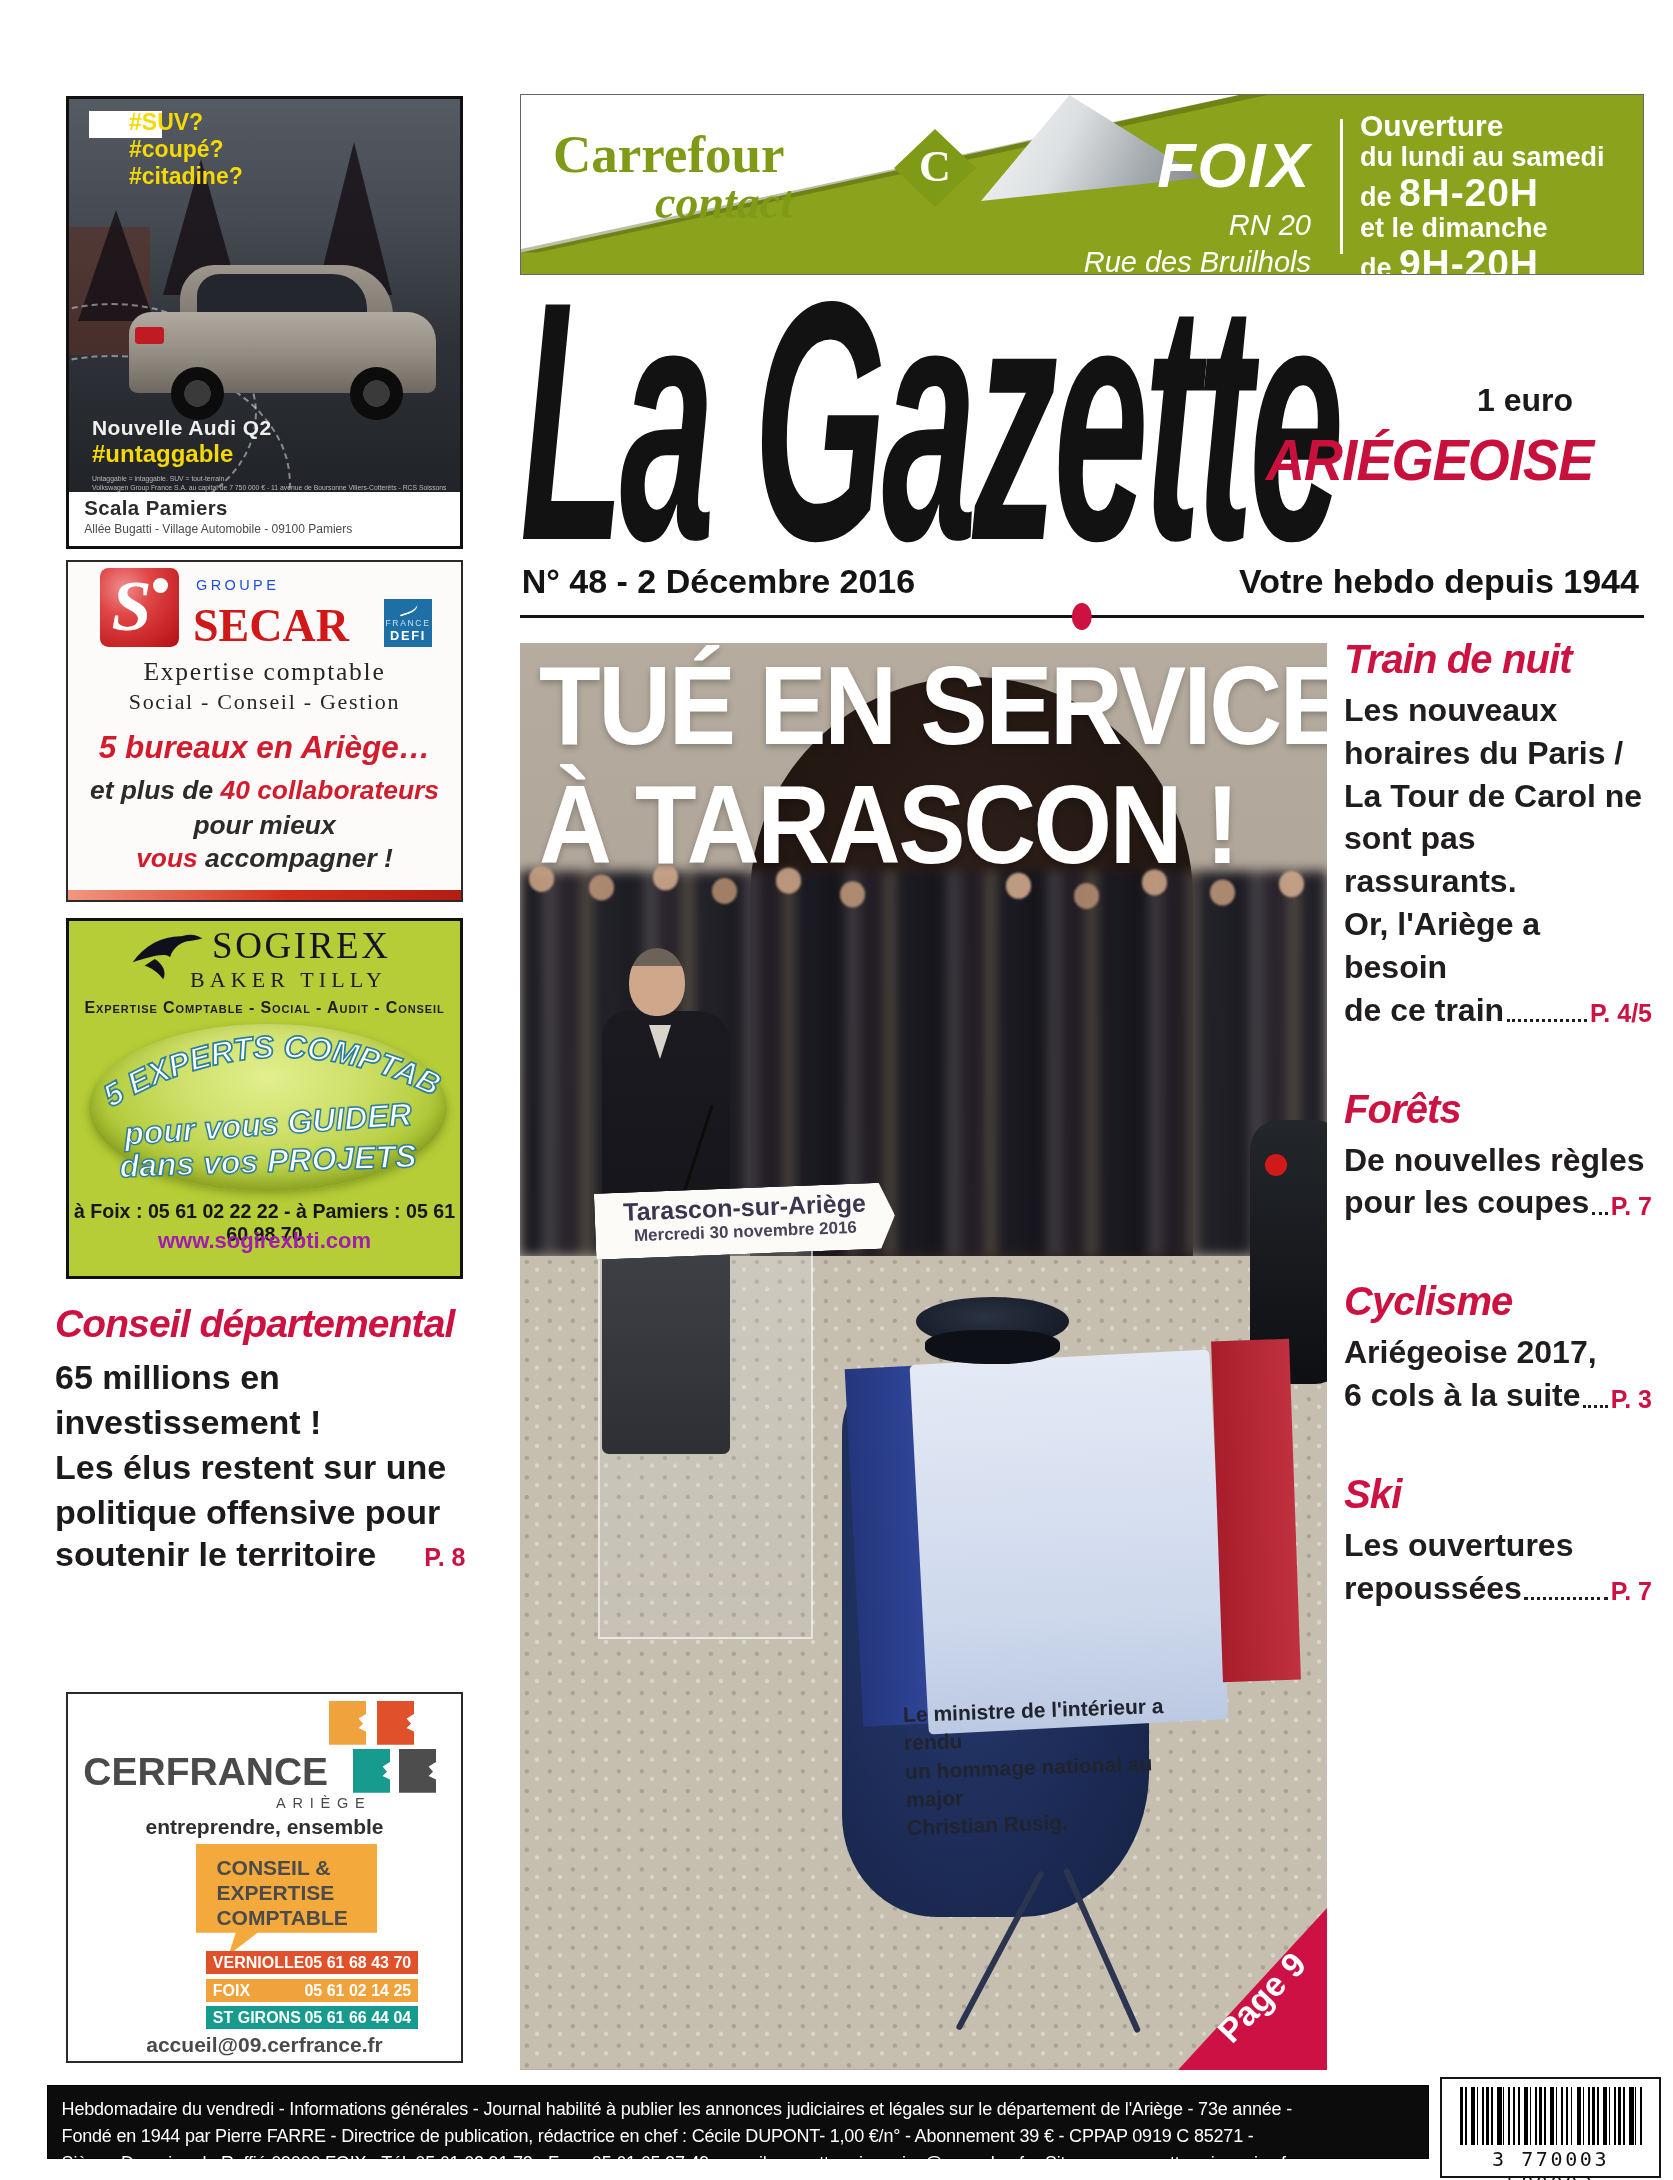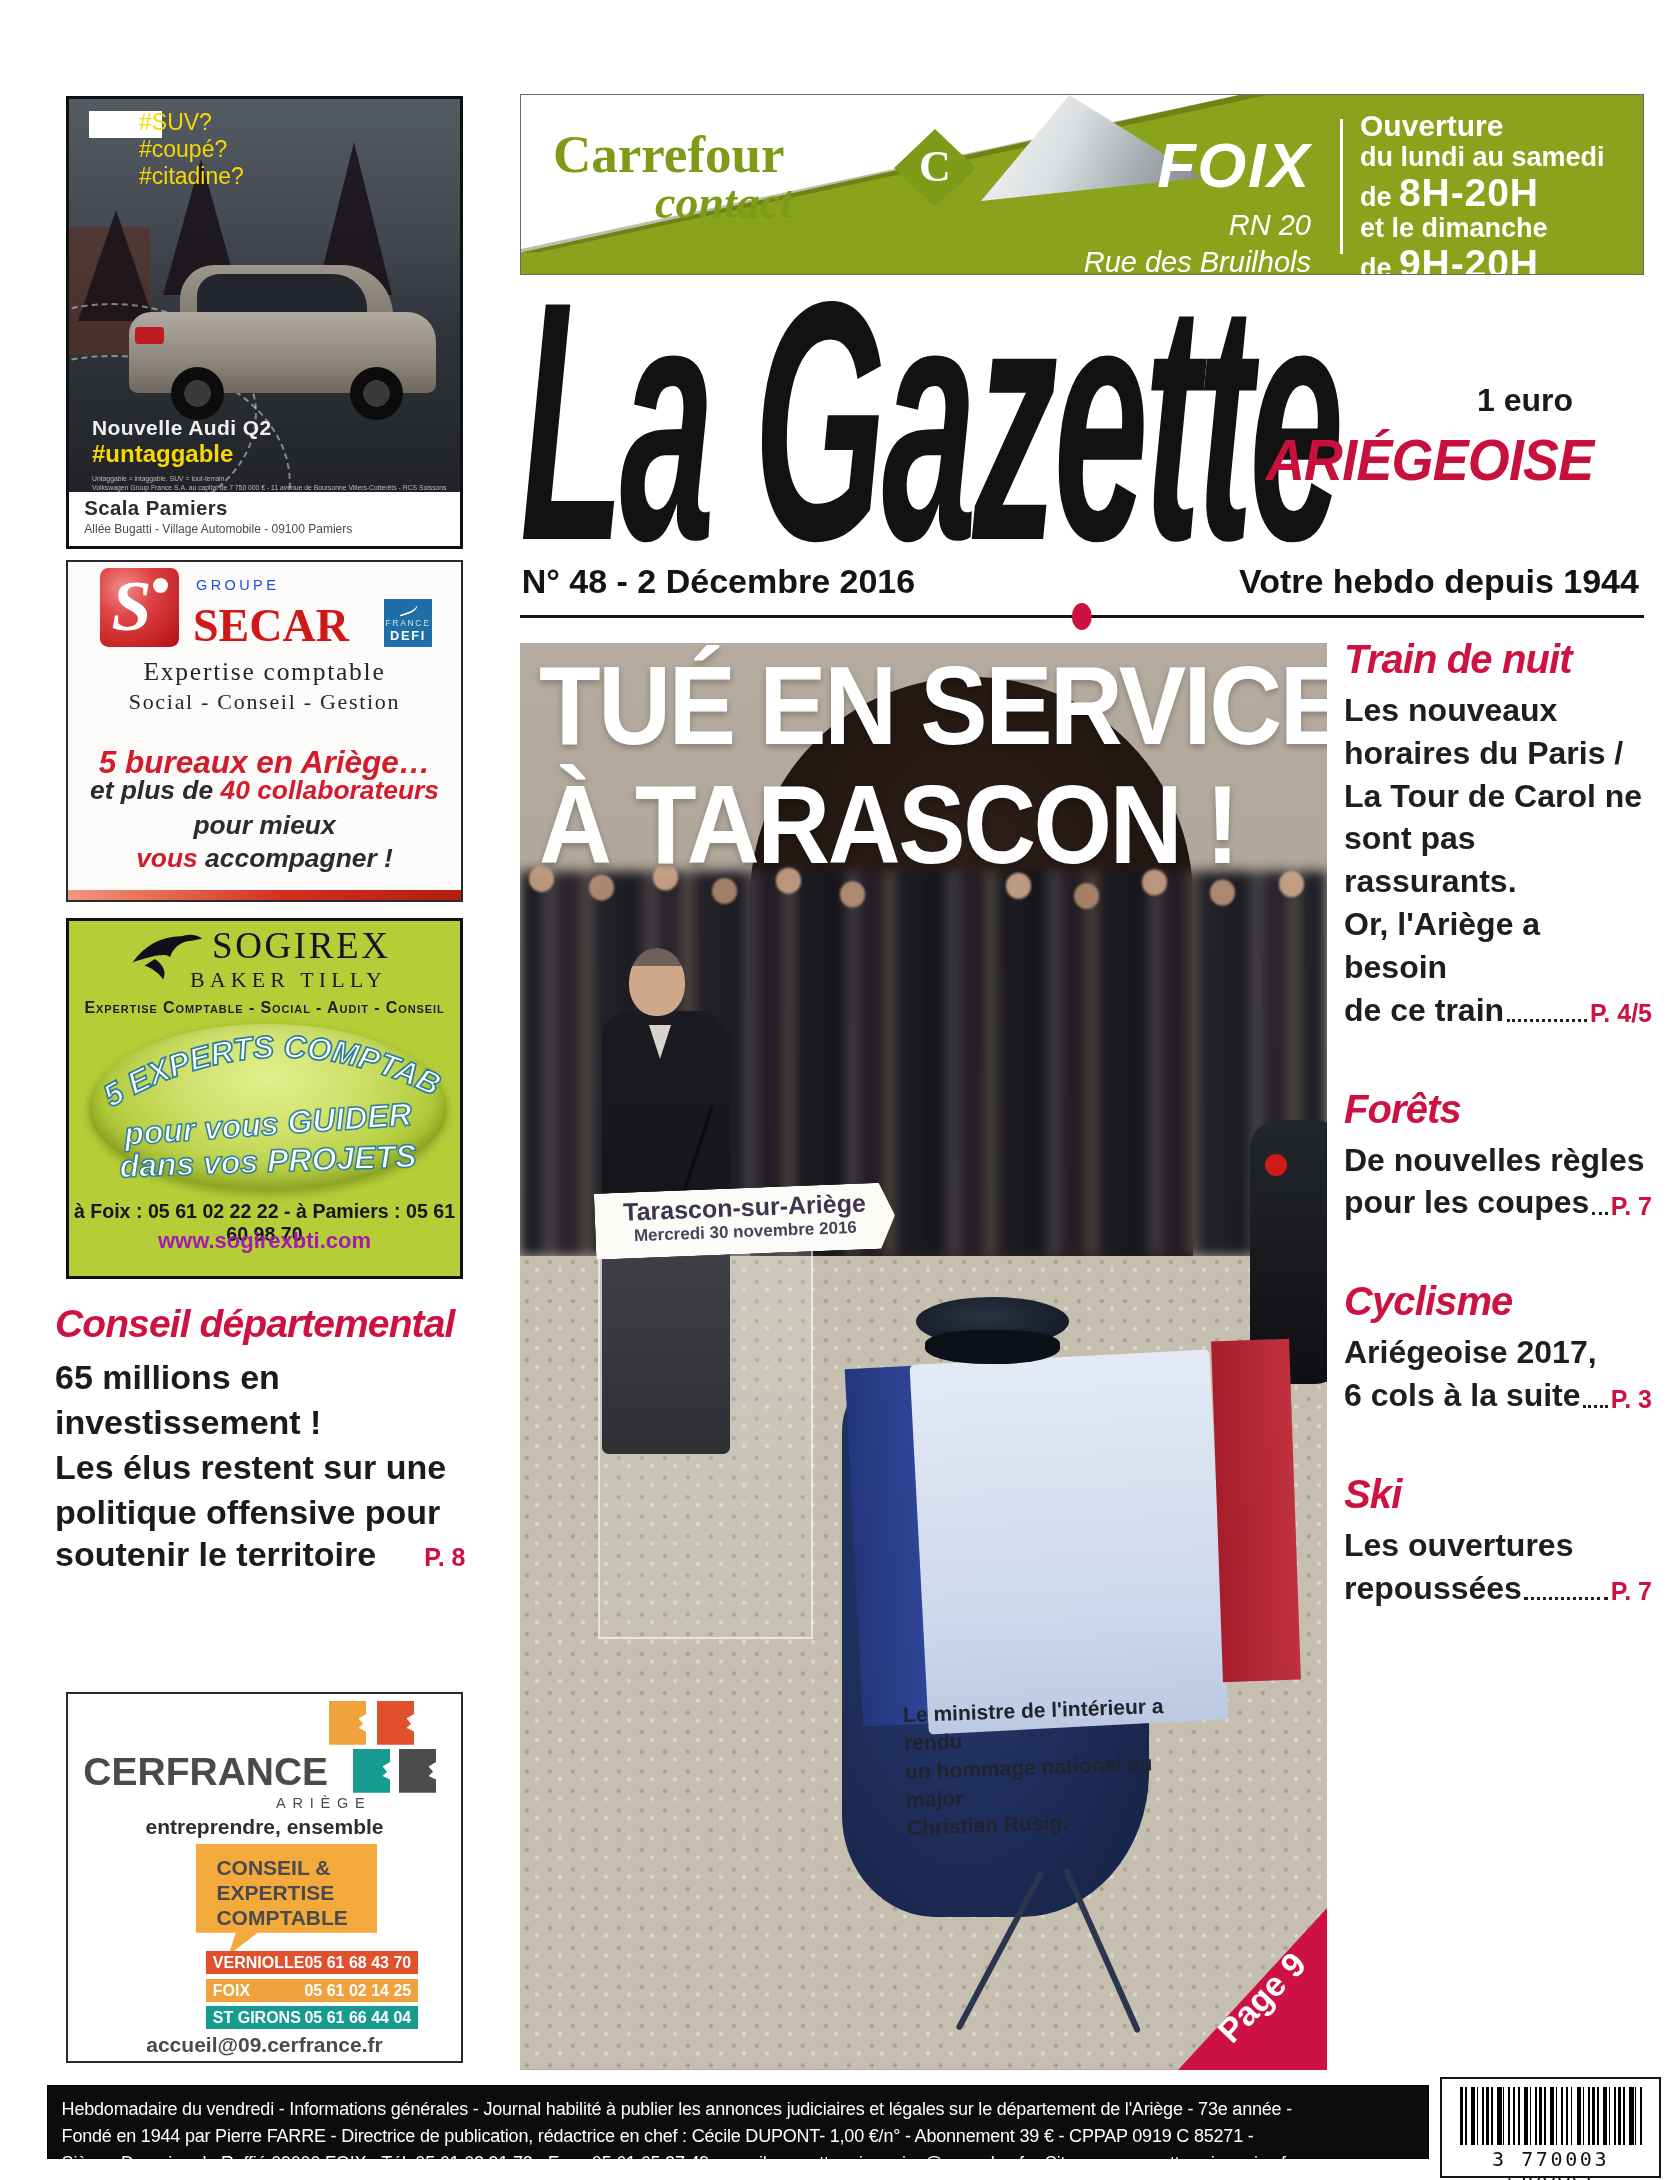--- a/index.html
+++ b/index.html
@@ -5,21 +5,21 @@
   * { margin:0; padding:0; box-sizing:border-box; }
   html,body { width:1674px; height:2181px; background:#fff; font-family:"Liberation Sans", sans-serif; color:#1d1d1f; }
 
   
   
   .ad-audi { position:absolute; left:66px; top:96px; width:397px; height:453px; border:3.4px solid #101010; background:linear-gradient(180deg,#555b63 0%,#454a52 28%,#2e3137 55%,#1c1e22 100%); overflow:hidden; }
   .audi-tree { position:absolute; width:0; height:0; border-left:38px solid transparent; border-right:38px solid transparent; border-bottom:136px solid #181217; opacity:.85; }
   .audi-bldg { position:absolute; left:0; top:128px; width:81px; height:128px; background:#5a2e24; opacity:.6; }
   .audi-arc { position:absolute; border:2.6px dashed rgba(255,255,255,.45); border-radius:50%; }
   .audi-logo-box { position:absolute; left:20.4px; top:12px; width:73px; height:27px; background:#fff; }
-  .audi-tags { position:absolute; left:70px; top:10.2px; color:#f6d900; font-weight:normal; font-size:23px; line-height:1.17; }
+  .audi-tags { position:absolute; left:60px; top:10.2px; color:#f6d900; font-weight:bold; font-size:23px; line-height:1.17; }
   .audi-car-body { position:absolute; left:60px; top:213px; width:307px; height:81px; background:linear-gradient(180deg,#b0aaa0,#8d877d 60%,#6d675f); border-radius:22px 29px 8.5px 8.5px; }
   .audi-car-roof { position:absolute; left:111px; top:166px; width:213px; height:60px; background:linear-gradient(180deg,#9d968c,#7d766d); border-radius:34px 51px 0 0; }
   .audi-car-win { position:absolute; left:128px; top:175px; width:170px; height:38px; background:#23262c; border-radius:22px 34px 0 0; }
   .audi-wheel { position:absolute; top:268px; width:53px; height:53px; background:radial-gradient(circle,#3a3a3a 0 35%,#0c0c0c 36% 100%); border-radius:50%; }
   .audi-tail { position:absolute; left:66px; top:228px; width:29px; height:17px; background:#c01a22; border-radius:3.4px; }
   .audi-model { position:absolute; left:23px; top:317px; color:#f0f0ee; font-size:21px; font-weight:bold; letter-spacing:0.4px; }
   .audi-unt { position:absolute; left:23px; top:341px; color:#f6d900; font-size:24px; font-weight:bold; }
   .audi-legal { position:absolute; left:23px; top:375px; width:358px; color:#b9b9b6; font-size:6.8px; line-height:1.35; }
   .audi-strip { position:absolute; left:0; bottom:0; width:100%; height:54px; background:#fff; padding:5.1px 15.3px; }
   .audi-dealer { font-size:20.4px; font-weight:bold; color:#2b2b2b; letter-spacing:0.4px; }
@@ -31,21 +31,21 @@
   .secar-s { position:absolute; left:12px; top:-3.4px; font-family:"Liberation Serif",serif; font-style:italic; font-weight:bold; font-size:72px; color:#fff; }
   .secar-dot { position:absolute; right:10.2px; top:10.2px; width:15.3px; height:15.3px; border-radius:50%; background:#fff; }
   .secar-groupe { position:absolute; left:128px; top:15px; font-size:14.5px; letter-spacing:3.4px; color:#1d4ed8; }
   .secar-name { position:absolute; left:125px; top:37px; font-family:"Liberation Serif",serif; font-weight:bold; font-size:46px; color:#d01818; }
   .secar-defi { position:absolute; right:29px; top:37px; width:48px; height:48px; background:#1d6fa5; color:#cfe3f0; text-align:center; padding-top:19px; }
   .secar-defi .d1 { font-size:8.5px; letter-spacing:1.7px; }
   .secar-defi .d2 { font-size:12.8px; font-weight:bold; color:#fff; letter-spacing:1.7px; }
   .secar-defi .run { position:absolute; left:13.6px; top:3.4px; width:20.4px; height:12px; border-bottom:2.6px solid #fff; border-radius:0 0 60% 0; transform:rotate(-18deg); }
   .secar-l1 { position:absolute; width:100%; top:95px; text-align:center; font-family:"Liberation Serif",serif; font-size:25.6px; color:#262626; letter-spacing:1.7px; }
   .secar-l2 { position:absolute; width:100%; top:127px; text-align:center; font-family:"Liberation Serif",serif; font-size:22px; color:#262626; letter-spacing:1.7px; }
-  .secar-l3 { position:absolute; width:100%; top:182px; text-align:center; font-size:31.5px; font-weight:bold; font-style:italic; color:#d41b2c; }
+  .secar-l3 { position:absolute; width:100%; top:167px; text-align:center; font-size:31.5px; font-weight:bold; font-style:italic; color:#d41b2c; }
   .secar-l4 { position:absolute; width:100%; top:213px; text-align:center; font-size:26.4px; font-weight:bold; font-style:italic; color:#2b2b2b; }
   .secar-l5 { position:absolute; width:100%; top:248px; text-align:center; font-size:26.4px; font-weight:bold; font-style:italic; color:#2b2b2b; }
   .secar-l6 { position:absolute; width:100%; top:281px; text-align:center; font-size:26.4px; font-weight:bold; font-style:italic; color:#2b2b2b; }
   .secar-red { color:#d41b2c; }
   .secar-bar { position:absolute; left:0; bottom:0; width:100%; height:10.2px; background:linear-gradient(90deg,#f2977e,#d2301c 55%,#b31d12); }
 
   
   .ad-sogirex { position:absolute; left:66px; top:918px; width:397px; height:361px; border:3.4px solid #101010; background:#b6cd37; text-align:center; overflow:hidden; }
   .sog-bird { position:absolute; left:60px; top:8.5px; }
   .sog-name { position:absolute; left:143px; top:3.4px; font-family:"Liberation Serif",serif; font-size:37px; letter-spacing:2.6px; color:#141428; }

